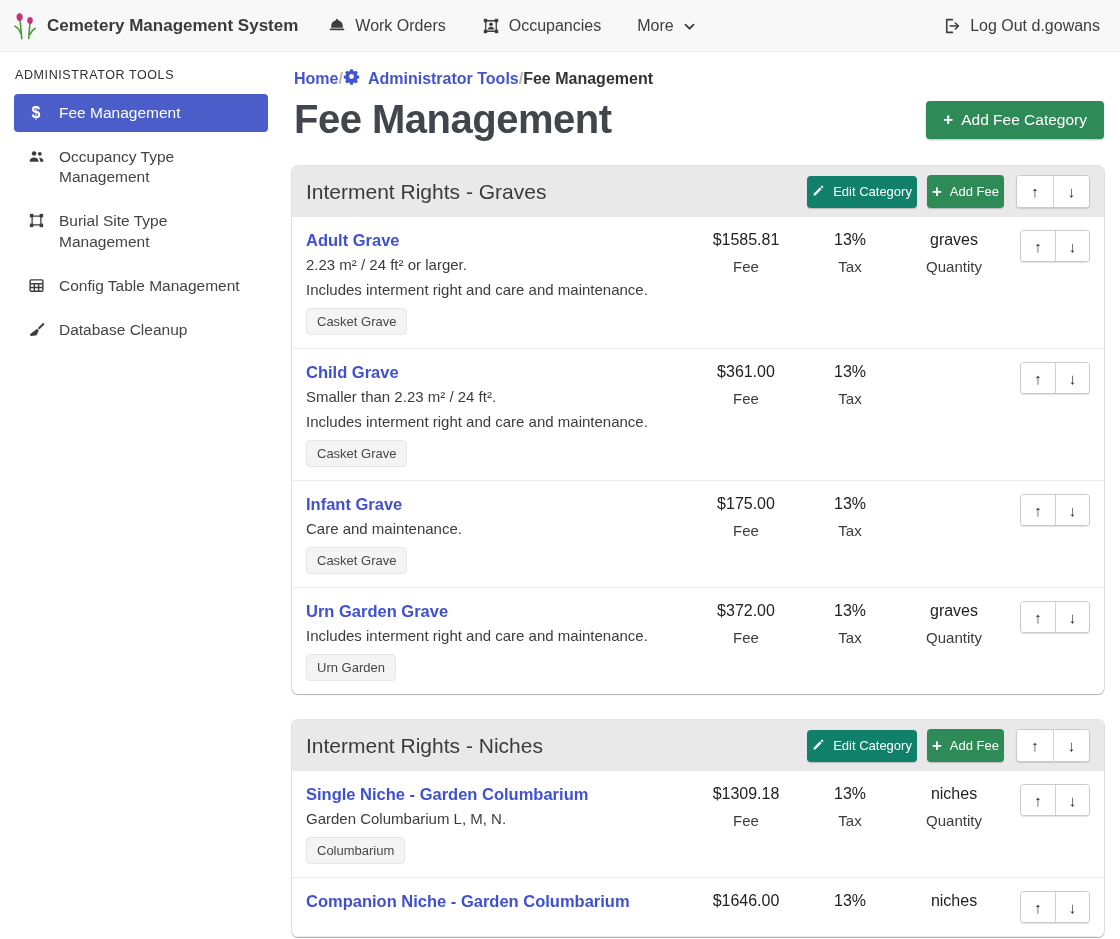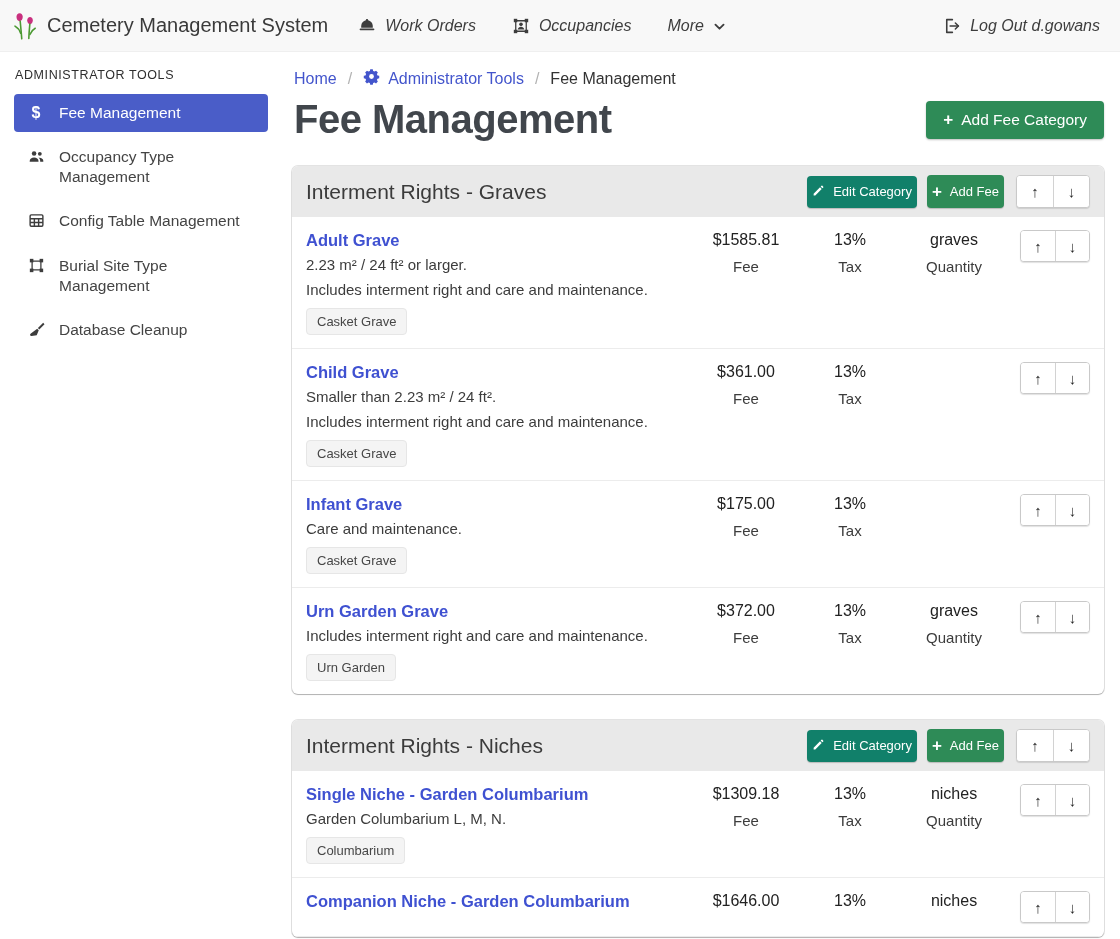--- a/index.html
+++ b/index.html
@@ -10,25 +10,25 @@
     font-family:"Liberation Sans", sans-serif;
     color:#333;
   }
   
   .navbar {
     height:52px; background:#f8f8f8; border-bottom:1px solid #efefef;
     display:flex; align-items:center; padding:0 20px 0 12px;
   }
   .brand { display:flex; align-items:center; gap:9px; cursor:pointer; }
   .brand-logo { width:26px; height:30px; display:block; }
-  .brand-text { font-size:20px; font-weight:400; color:#3a3a3a; }
+  .brand-text { font-size:17px; font-weight:700; color:#3a3a3a; }
   .nav-links { display:flex; align-items:center; margin-left:30px; gap:36px; }
   .nav-link {
     display:flex; align-items:center; gap:9px; font-size:16px; color:#3d3d3d;
-    text-decoration:none; cursor:pointer;font-style:italic;
+    text-decoration:none; cursor:pointer;
   }
   .nav-link svg { width:18px; height:18px; display:block; color:#3d3d3d; }
   .nav-link .chev svg { width:13px; height:13px; margin-top:2px; }
   .navbar-right { margin-left:auto; }
 
   
   .layout { display:flex; align-items:flex-start; }
   .sidebar { width:280px; flex:0 0 280px; padding:12px 12px 0 14px; }
   .side-heading {
     font-size:12.5px; color:#2e2e2e; letter-spacing:0.6px; margin:4px 0 12px 1px;
@@ -39,21 +39,21 @@
     padding:9px 12px; margin-bottom:6px; border-radius:4px;
     font-size:15.5px; color:#444; cursor:pointer; line-height:1.3;
   }
   .side-item .side-icon { width:20px; flex:0 0 20px; display:flex; justify-content:center; margin-top:1px; }
   .side-item .side-icon svg { width:17px; height:17px; color:#3d3d3d; }
   .side-item .side-icon .glyph { font-weight:700; font-size:16px; line-height:17px; }
   .side-item.active { background:#4a5dc8; color:#ffffff; }
 
   
   .main { flex:1; padding:12px 16px 0 12px; min-width:0; }
-  .breadcrumb { display:flex; align-items:center; gap:11px; font-size:16px; margin:4px 0 6px 2px; }
+  .breadcrumb { display:flex; align-items:center; font-size:16px; margin:4px 0 6px 2px;font-weight:bold; }
   .crumb-link { color:#4355cc; text-decoration:none; cursor:pointer; display:flex; align-items:center; gap:8px; }
   .crumb-link svg { width:17px; height:17px; color:#4355cc; }
   .crumb-sep { color:#b3b3b3; }
   .crumb-current { color:#333; }
 
   .title-row { display:flex; align-items:center; justify-content:space-between; margin:8px 0 24px; }
   .page-title { font-size:40px; font-weight:600; color:#41464c; margin:0 0 0 2px; letter-spacing:-0.5px; }
   .btn { border:none; border-radius:4px; color:#fff; display:inline-flex; align-items:center; gap:8px; cursor:pointer; font-family:inherit; }
   .btn .plus { font-size:17px; font-weight:700; line-height:1; }
   .btn-add-category { background:#2e8b57; font-size:15.5px; padding:10px 17px; box-shadow:0 1px 2px rgba(0,0,0,.25); }
@@ -184,38 +184,38 @@
               <circle cx="8.6" cy="7.8" r="3.2"></circle>
               <path d="M2.4 18.3c0-3.1 2.8-4.8 6.2-4.8s6.2 1.7 6.2 4.8v1H2.4z"></path>
               <circle cx="16.7" cy="8.2" r="2.7"></circle>
               <path d="M16.2 13.6c3 .1 5.4 1.7 5.4 4.5v1.2h-4.4v-1c0-1.9-.9-3.5-2.4-4.5.5-.1.9-.2 1.4-.2z"></path>
             </svg>
           </span>
     <span class="side-label">Occupancy Type Management</span>
   </li>
         <li class="side-item">
     <span class="side-icon">
-            <svg viewBox="0 0 24 24" fill="none" stroke="currentColor" stroke-width="2">
-              <rect x="3" y="4" width="18" height="16" rx="1.6"></rect>
-              <path d="M3 9.6h18M9 9.6V20M15 9.6V20M3 14.8h18"></path>
-            </svg>
-          </span>
-    <span class="side-label">Config Table Management</span>
-  </li>
-        <li class="side-item">
-    <span class="side-icon">
             <svg viewBox="0 0 24 24" fill="currentColor">
               <path d="M6 5.8h12M6 18.2h12M5.8 6v12M18.2 6v12" stroke="currentColor" stroke-width="1.8" fill="none"></path>
               <rect x="2.6" y="2.6" width="5" height="5"></rect>
               <rect x="16.4" y="2.6" width="5" height="5"></rect>
               <rect x="2.6" y="16.4" width="5" height="5"></rect>
               <rect x="16.4" y="16.4" width="5" height="5"></rect>
             </svg>
           </span>
     <span class="side-label">Burial Site Type Management</span>
+  </li>
+        <li class="side-item">
+    <span class="side-icon">
+            <svg viewBox="0 0 24 24" fill="none" stroke="currentColor" stroke-width="2">
+              <rect x="3" y="4" width="18" height="16" rx="1.6"></rect>
+              <path d="M3 9.6h18M9 9.6V20M15 9.6V20M3 14.8h18"></path>
+            </svg>
+          </span>
+    <span class="side-label">Config Table Management</span>
   </li>
         <li class="side-item">
     <span class="side-icon">
             <svg viewBox="0 0 24 24" fill="currentColor">
               <path d="M21.4 2.6 14 10l1.9 1.9 7.4-7.4-1.9-1.9z"></path>
               <path d="M13 10.8 4 17.6c-1.9 1.5-1.2 3.6 1.1 3.4l7.2-.8 2.9-7.2-2.2-2.2z"></path>
             </svg>
           </span>
     <span class="side-label">Database Cleanup</span>
   </li>

